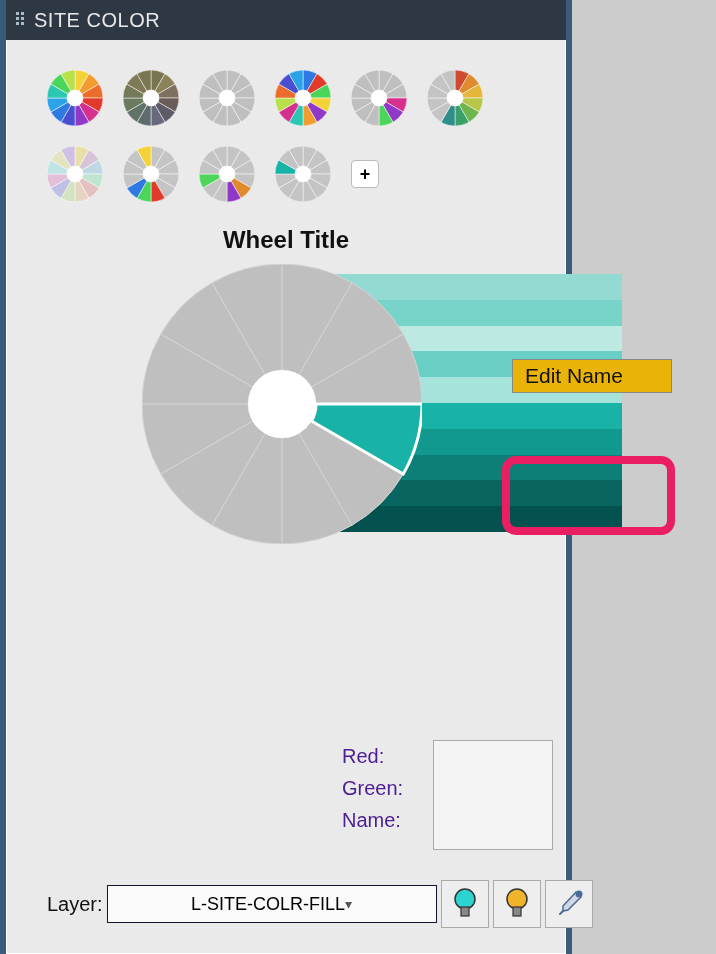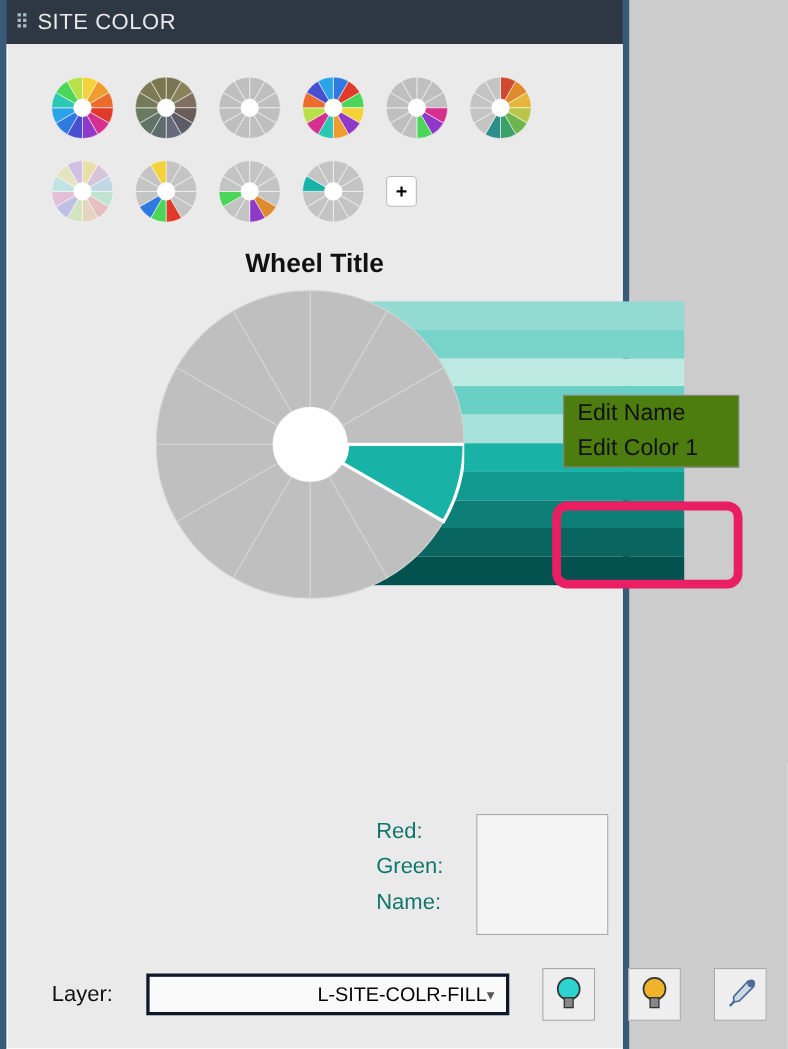--- a/index.html
+++ b/index.html
@@ -101,21 +101,21 @@
     position:absolute;
     left:135px;
     top:0;
     width:280px;
     height:280px;
   }
   .context-menu {
     position:absolute;
     left:505px;
     top:95px;
-    background:#4d7c0f;
+    background:#eab308;
     border:1px solid #888;
     min-width:160px;
     font-size:21px;
     color:#111;
   }
   .context-menu div {
     padding:4px 12px;
     white-space:nowrap;
     cursor:pointer;
   }
@@ -131,49 +131,49 @@
   }
   .rgb-section {
     position:absolute;
     left:335px;
     top:700px;
     display:flex;
     gap:30px;
   }
   .rgb-labels {
     font-size:20px;
-    color:#0f766e;
+    color:#4c1d95;
     line-height:32px;
   }
   .swatch-box {
     width:120px;
     height:110px;
     border:1px solid #aaa;
     background:#f4f4f4;
   }
   .bottom-row {
     position:absolute;
     left:40px;
     top:840px;
     display:flex;
     align-items:center;
-    gap:30px;
+    gap:4px;
   }
   .layer-label {
     font-size:20px;
     color:#111;
   }
   .layer-select {
     width:330px;
     height:38px;
     background:#fafafa;
-    border:3px solid #0f172a;
+    border:1px solid #0f172a;
     display:flex;
     align-items:center;
-    justify-content:flex-end;
+    justify-content:center;
     padding:0 10px;
     font-size:18px;
     cursor:pointer;
   }
   .chevron {
     font-size:14px;
     color:#555;
   }
   .icon-btn {
     width:48px;
@@ -388,21 +388,20 @@
             <path d="M 0 140.00000000000003 A 140 140 0 0 1 18.756443470178596 69.99999999999999 L 110.55513627132909 123 A 34 34 0 0 0 106 140 Z" fill="#bfbfbf" stroke="#d4d4d4" stroke-width="1"></path>
             <path d="M 18.756443470178596 69.99999999999999 A 140 140 0 0 1 69.99999999999994 18.756443470178624 L 122.99999999999999 110.5551362713291 A 34 34 0 0 0 110.55513627132909 123 Z" fill="#bfbfbf" stroke="#d4d4d4" stroke-width="1"></path>
             <path d="M 69.99999999999994 18.756443470178624 A 140 140 0 0 1 139.99999999999997 0 L 140 106 A 34 34 0 0 0 122.99999999999999 110.5551362713291 Z" fill="#bfbfbf" stroke="#d4d4d4" stroke-width="1"></path>
             <path d="M 280 140 A 140 140 0 0 1 261.24355652982143 210 L 169.44486372867092 157 A 34 34 0 0 0 174 140 Z" fill="#18b3a6" stroke="#fff" stroke-width="3"></path>
             <circle cx="140" cy="140" r="34" fill="#ffffff"></circle>
           </g>
       </svg>
 
       <div class="context-menu" id="context-menu">
           <div>Edit Name</div>
-          <div>Edit Color 1</div>
         </div>
       <div class="highlight-frame"></div>
     </div>
 
     <div class="rgb-section">
       <div class="rgb-labels">
         <div>Red:</div>
         <div>Green:</div>
         <div>Name:</div>
       </div>

